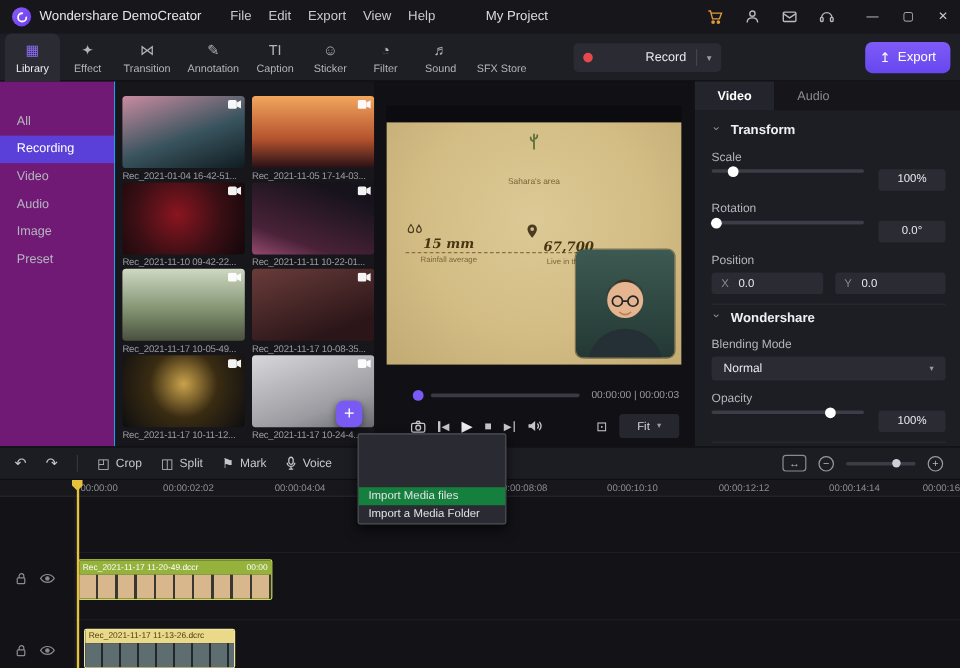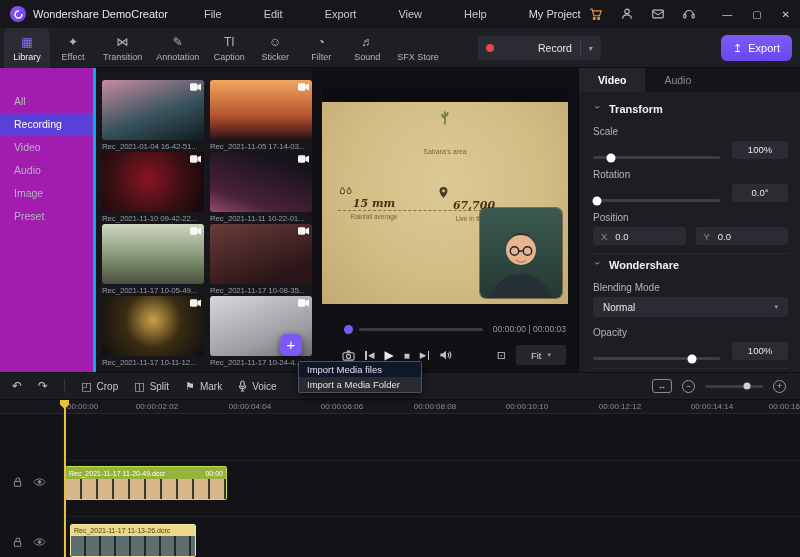--- a/index.html
+++ b/index.html
@@ -9,22 +9,22 @@
     background:#141419; color:#ddd;
     font-family:"Liberation Sans","DejaVu Sans",sans-serif; font-size:11px;
   }
   svg { display:block; }
 
   
   .titlebar { position:absolute; left:0; top:0; width:800px; height:28px;
     background:#17171b; display:flex; align-items:center; padding:0 10px; }
   .logo { width:16px; height:16px; border-radius:50%;
     background:linear-gradient(135deg,#8a5cf6,#6c3df0); display:flex; align-items:center; justify-content:center; margin-right:7px; }
-  .app-name { font-size:11px; color:#e6e6ec; margin-right:36px; white-space:nowrap; }
-  .menu { display:flex; gap:42px; color:#c9c9d1; font-size:11px; }
+  .app-name { font-size:11px; color:#e6e6ec; margin-right:24px; white-space:nowrap; }
+  .menu { display:flex; gap:14px; color:#c9c9d1; font-size:11px; }
   .menu span { cursor:default; }
   .proj { margin-left:42px; color:#dcdce2; }
   .tb-spacer { flex:1; }
   .tb-icons { display:flex; gap:17px; align-items:center; color:#b9b9c2; }
   .tb-icons .cart { color:#e09a3c; }
   .winctl { display:flex; gap:20px; margin-left:26px; color:#c9c9d1; font-size:10px; align-items:center; }
 
   
   .toolbar { position:absolute; left:0; top:28px; width:800px; height:40px;
     background:#1e1e25; border-bottom:1px solid #0d0d10; }
@@ -40,21 +40,21 @@
   .rec-dot { width:8px; height:8px; border-radius:50%; background:#e5484d; }
   .record-btn .lbl { font-size:10.5px; color:#e8e8ec;padding-left:38px; }
   .rec-split { width:1px; height:14px; background:#44444e; margin:0 2px; }
   .record-btn .chv { font-size:8px; color:#9a9aa2; }
   .export-btn { position:absolute; right:8px; top:7px; height:26px; padding:0 12px;
     border-radius:6px; background:linear-gradient(180deg,#7e5bf7,#6747ef); color:#fff;
     display:flex; align-items:center; gap:6px; font-size:11px; }
 
   
   .sidebar { position:absolute; left:0; top:68px; width:96px; height:304px;
-    background:#a21caf; border-right:3px solid #0ea5e9; padding-top:22px; }
+    background:#701a75; border-right:1px solid #0ea5e9; padding-top:22px; }
   .side-item { height:23px; line-height:23px; padding-left:14px; font-size:10.5px; color:#b5b5bf; white-space:nowrap; }
   .side-item.active { background:#5b3fd9; color:#fff; }
 
   
   .media { position:absolute; left:96px; top:68px; width:216px; height:304px;
     background:#16161b; overflow:hidden; padding:12px 0 0 6px; }
   .media-grid { display:grid; grid-template-columns:102px 102px; grid-auto-rows:72px; column-gap:6px; }
   .m-item { width:102px; }
   .m-thumb { position:relative; width:102px; height:60px; border-radius:3px; overflow:hidden; }
   .m-badge { position:absolute; top:3px; right:3px; opacity:.95; }
@@ -109,21 +109,21 @@
   .props { position:absolute; left:578px; top:68px; width:222px; height:304px;
     background:#1d1d24; border-left:1px solid #0e0e12; }
   .props-tabs { height:24px; background:#15151a; display:flex; }
   .ptab { padding:0 19px; line-height:24px; font-size:10.5px; color:#8c8c96; }
   .ptab.active { background:#24242d; color:#fff; font-weight:bold; }
   .props-body { padding:6px 12px 0 14px; overflow:hidden; height:280px; }
   .sec { display:flex; align-items:center; gap:8px; height:14px; margin-top:4px; }
   .sec .sc { color:#9a9aa2; font-size:10px; transform:rotate(90deg); width:8px; display:inline-block; }
   .sec .st { font-weight:bold; font-size:11px; color:#f0f0f4; }
   .p-label { margin-top:10px; font-size:10px; color:#b4b4bc; }
-  .slider-row { margin-top:4px; height:18px; display:flex; align-items:flex-end; }
+  .slider-row { margin-top:4px; height:18px; display:flex; align-items:flex-start; }
   .slider { flex:1; height:3px; background:#3d3d47; border-radius:2px; position:relative; margin-right:12px; }
   .slider .fill { height:100%; background:#c9c9d2; border-radius:2px; }
   .slider .thumb { position:absolute; top:50%; width:9px; height:9px; border-radius:50%; background:#fff; transform:translate(-50%,-50%); }
   .valbox { width:56px; height:18px; background:#2b2b34; border-radius:3px;
     text-align:center; line-height:18px; font-size:9.5px; color:#e8e8ec; }
   .pos-row { margin-top:4px; display:flex; gap:10px; }
   .posbox { flex:1; height:18px; background:#2b2b34; border-radius:3px;
     display:flex; align-items:center; padding:0 8px; gap:8px; font-size:9.5px; }
   .posbox .pfx { color:#8a8a92; }
   .posbox .pval { color:#e8e8ec; }
@@ -147,21 +147,21 @@
     font-size:9px; line-height:11px; text-align:center; color:#b9b9c2; }
   .ztrack { width:58px; height:3px; background:#3c3c46; border-radius:2px; position:relative; }
   .ztrack .zthumb { position:absolute; left:72%; top:50%; transform:translate(-50%,-50%);
     width:7px; height:7px; border-radius:50%; background:#cfcfda; }
 
   
   .context-menu { position:absolute; left:298px; top:361px; width:124px; z-index:60;
     background:#2a2a32; border:1px solid #50505a; border-radius:2px;
     box-shadow:0 4px 10px rgba(0,0,0,.55); }
   .cm-item { height:15px; line-height:15px; padding:0 8px; font-size:9.5px; color:#e2e2e8; white-space:nowrap; }
-  .cm-item.hl { background:#0f172a; }
+  .cm-item.hl { background:#15803d;margin-top:44px; }
 
   
   .timeline { position:absolute; left:0; top:400px; width:800px; height:157px; background:#121217; overflow:hidden; }
   .ruler { position:absolute; left:0; top:0; width:800px; height:14px; background:#17171c; border-bottom:1px solid #26262c; }
   .tl-label { position:absolute; top:2px; transform:translateX(-50%); font-size:8px; color:#8c8c96; white-space:nowrap; }
   .tl-label.first { transform:none; }
   .tl-sep { position:absolute; left:62px; top:14px; bottom:0; width:1px; background:#1e1e25; }
   .track-line { position:absolute; left:62px; right:0; height:1px; background:#1d1d24; }
   .track-ctl { position:absolute; left:12px; display:flex; gap:10px; align-items:center; color:#8a8a92; }
   .playhead-line { position:absolute; left:64px; top:0; bottom:0; width:1.5px; background:#e6c23c; z-index:10; }

